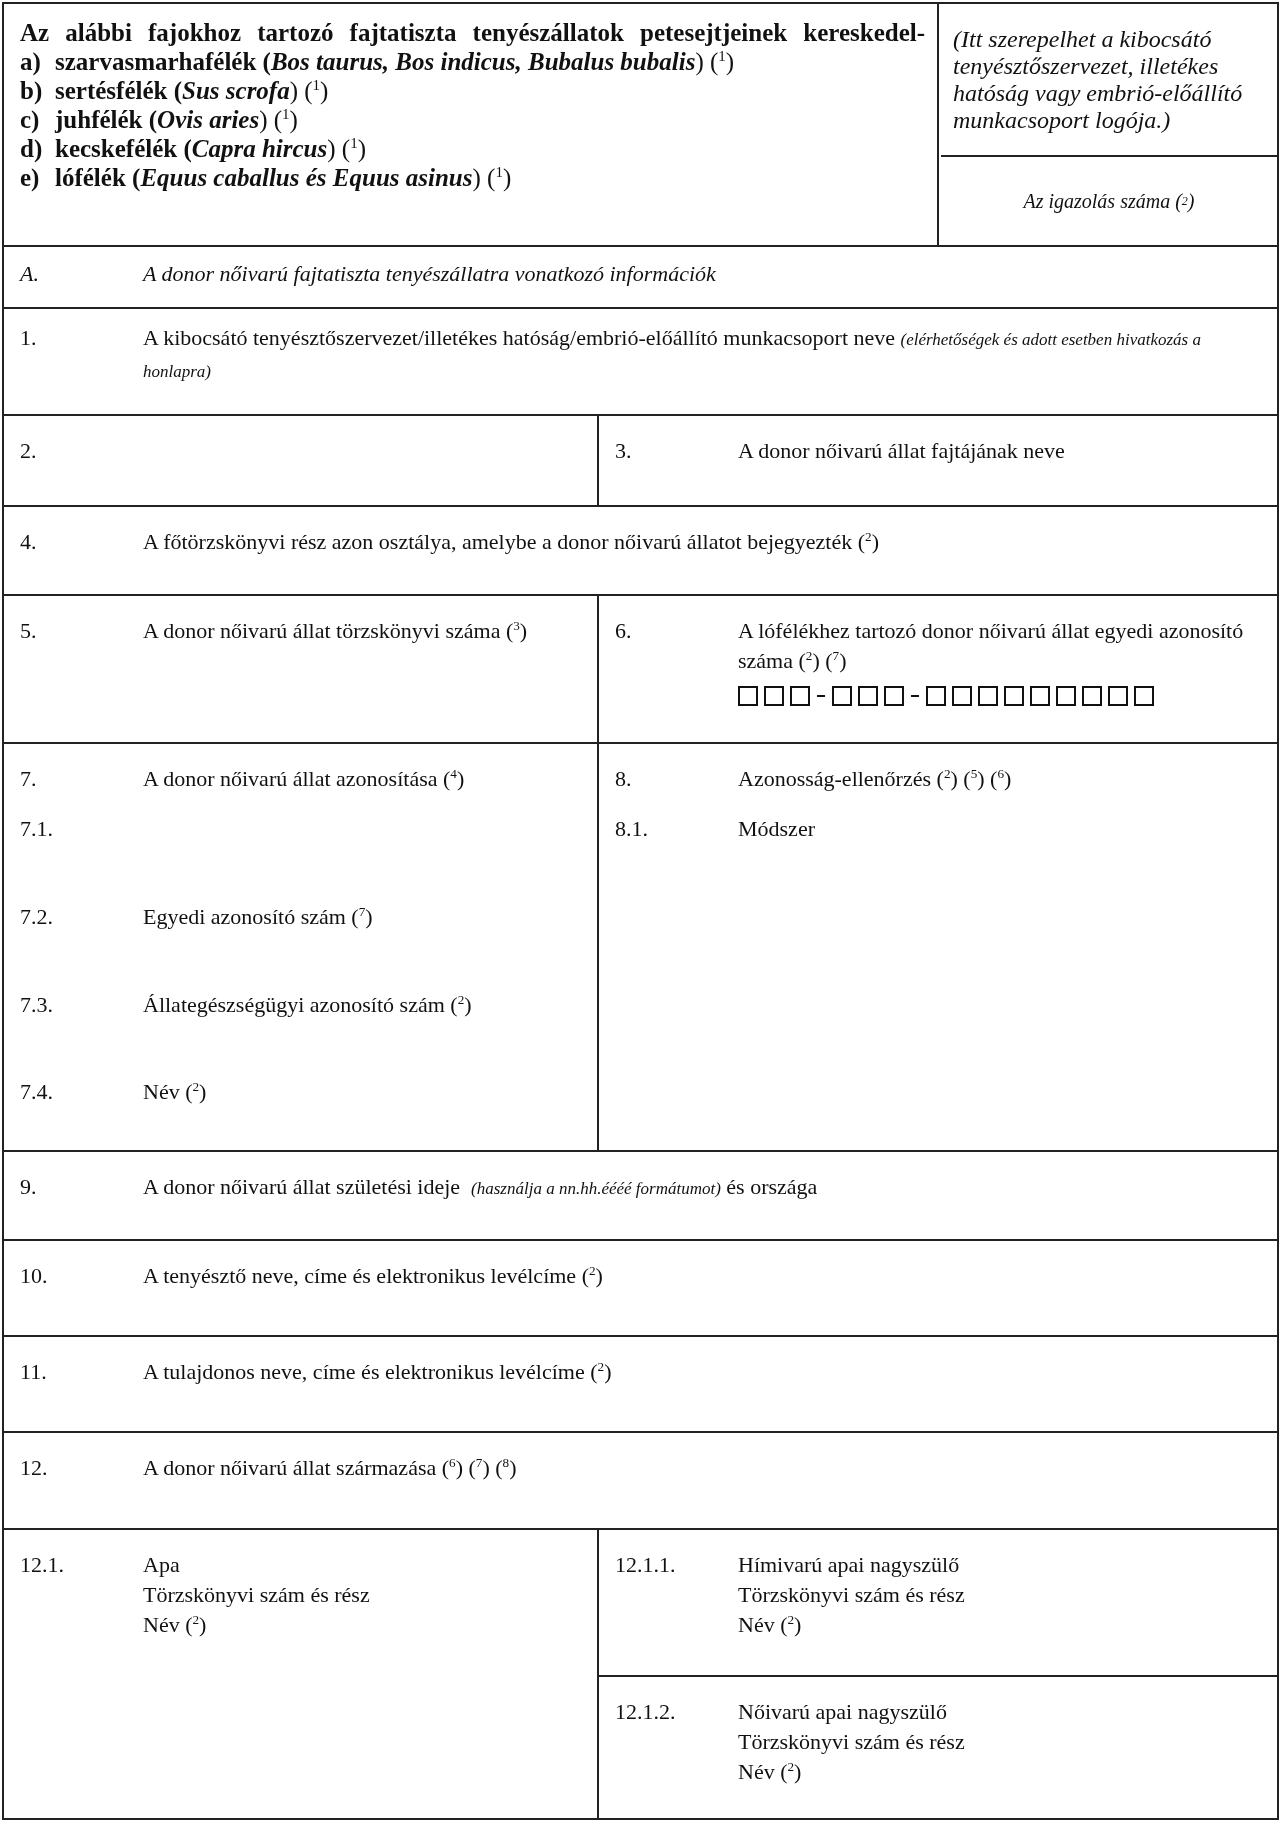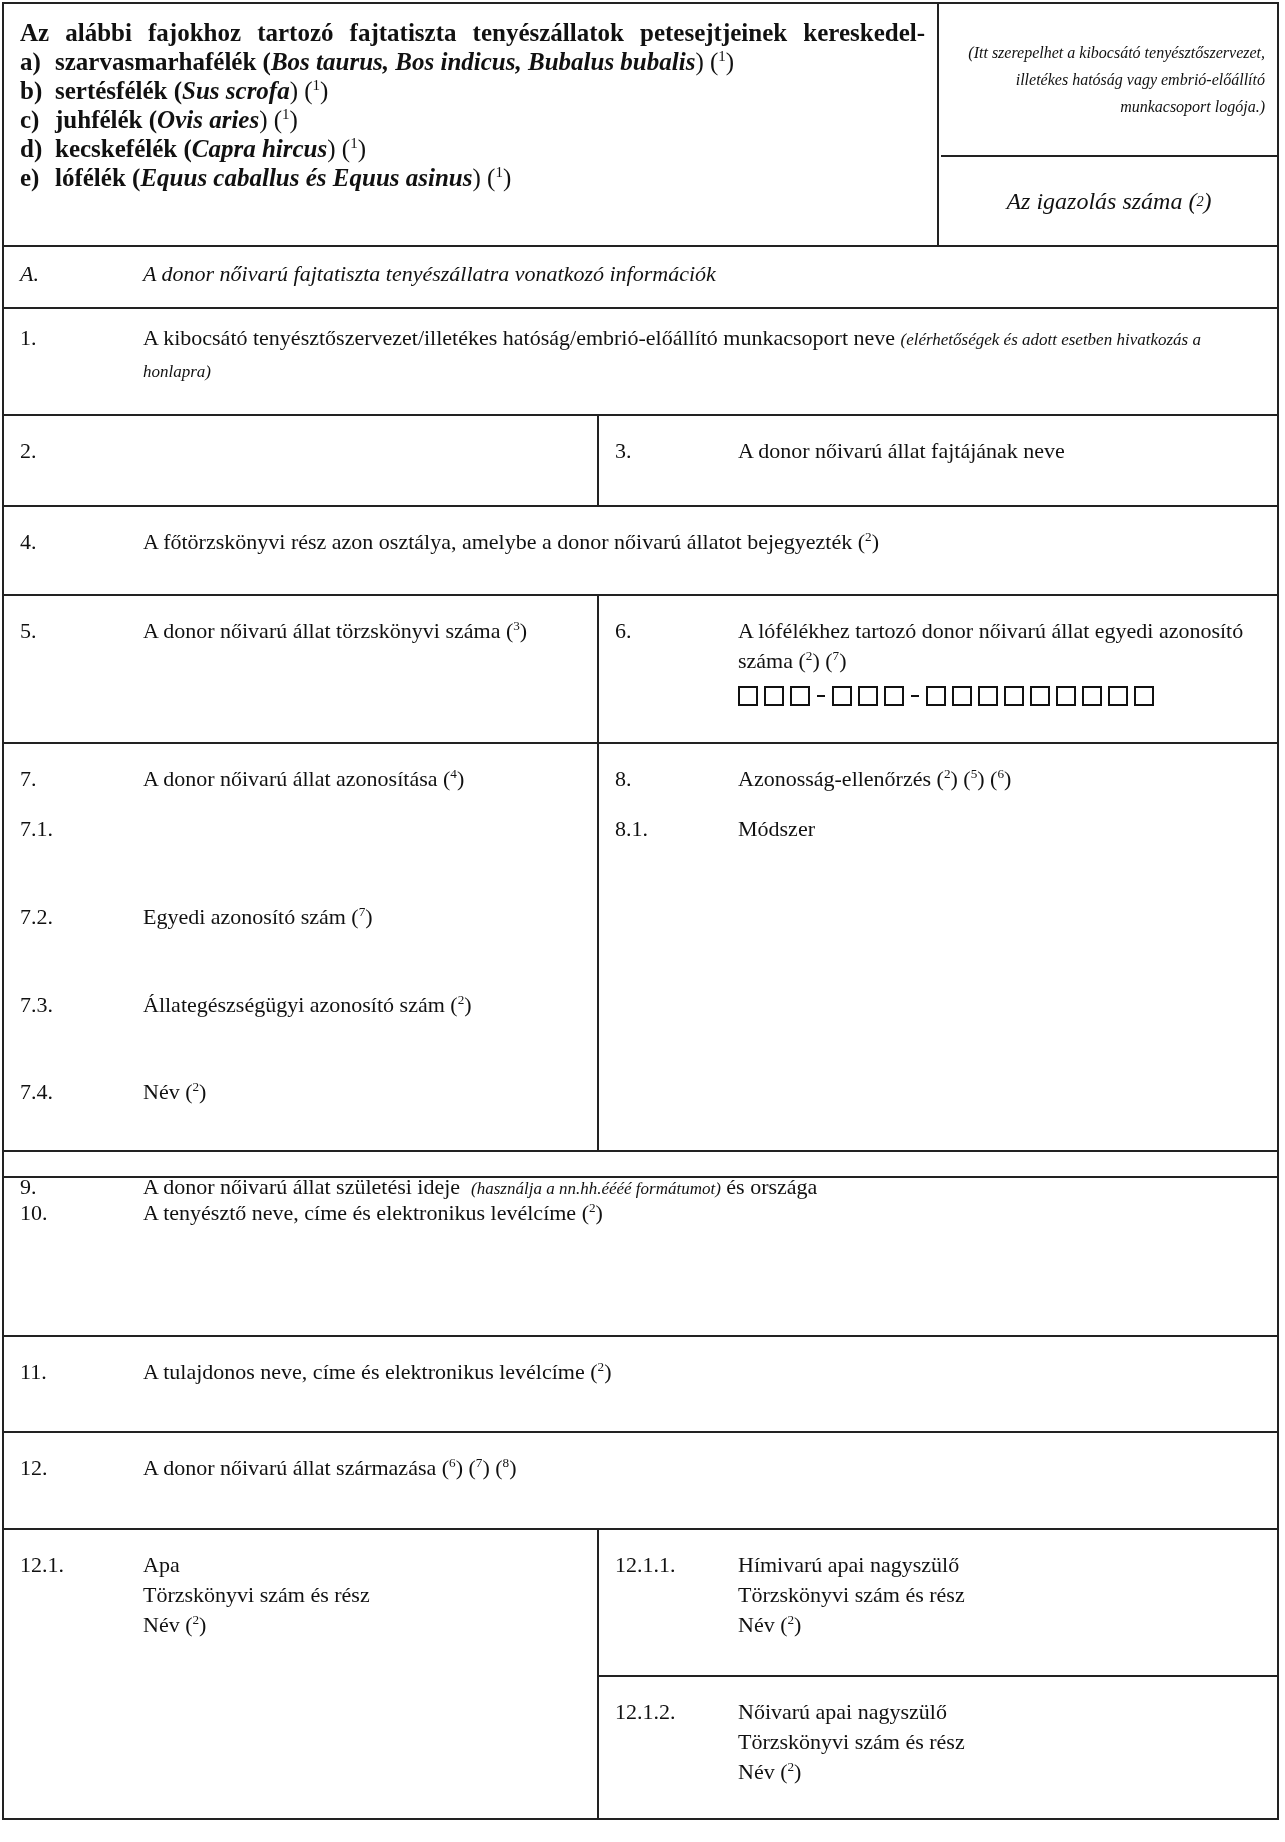--- a/index.html
+++ b/index.html
@@ -22,22 +22,22 @@
   .hdr-title { font-weight: bold; font-size: 25px; line-height: 29px; text-align: justify; text-align-last: justify; }
   .hdr-title .l2 { text-align-last: justify; display: block; }
   .sp-list { margin: 0; padding: 0; list-style: none; }
   .sp-item { font-weight: bold; font-size: 25px; line-height: 29px; display: flex; }
   .sp-item .lbl { width: 35px; flex: none; }
   .sp-item i { font-style: italic; }
   .sup { font-size: 0.6em; vertical-align: super; line-height: 0; font-weight: normal; }
   .paren { font-weight: normal; }
 
   .hdr-right { position: absolute; left: 937px; top: 0; right: 0; height: 241px; }
-  .logo-box { position: absolute; left: 0; right: 0; top: 0; height: 151px; display: flex; align-items: center; justify-content: center; text-align: right; font-style: italic; font-size: 16px; line-height: 27px; padding: 0 12px; box-sizing: border-box; }
-  .certno-box { position: absolute; left: 0; right: 0; top: 151px; bottom: 0; border-top: 2px solid #222; display: flex; align-items: center; justify-content: center; font-style: italic; font-size: 24px; }
+  .logo-box { position: absolute; left: 0; right: 0; top: 0; height: 151px; display: flex; align-items: center; justify-content: center; text-align: left; font-style: italic; font-size: 24px; line-height: 27px; padding: 0 12px; box-sizing: border-box; }
+  .certno-box { position: absolute; left: 0; right: 0; top: 151px; bottom: 0; border-top: 2px solid #222; display: flex; align-items: center; justify-content: center; font-style: italic; font-size: 20px; }
 
   
   .field { position: absolute; left: 16px; right: 10px; top: 0; display: flex; font-size: 22px; line-height: 30px; }
   .num { flex: none; width: 86px; }
   .txt { flex: 1; margin-left: 37px; }
   .small-it { font-style: italic; font-size: 17px; }
   .it { font-style: italic; }
 
   .idboxes { display: flex; align-items: center; gap: 6px; margin-top: 10px; }
   .idbox { width: 20px; height: 20px; border: 2.5px solid #111; box-sizing: border-box; }
@@ -193,21 +193,21 @@
     </div>
   </div>
 
   <div class="row" style="top:1146px; height:89px;">
     <div class="field" style="top:20px;">
       <span class="num">9.</span>
       <span class="txt"><span>A donor nőivarú állat születési ideje</span>&nbsp; <span class="small-it">(használja a nn.hh.éééé formátumot)</span> <span>és országa</span></span>
     </div>
   </div>
 
-  <div class="row" style="top:1172px; height:104px;">
+  <div class="row" style="top:1235px; height:104px;">
     <div class="field" style="top:20px;">
       <span class="num">10.</span>
       <span class="txt"><span>A tenyésztő neve, címe és elektronikus levélcíme</span> (<span class="sup">2</span>)</span>
     </div>
   </div>
 
   <div class="row" style="top:1331px; height:96px;">
     <div class="field" style="top:20px;">
       <span class="num">11.</span>
       <span class="txt"><span>A tulajdonos neve, címe és elektronikus levélcíme</span> (<span class="sup">2</span>)</span>

